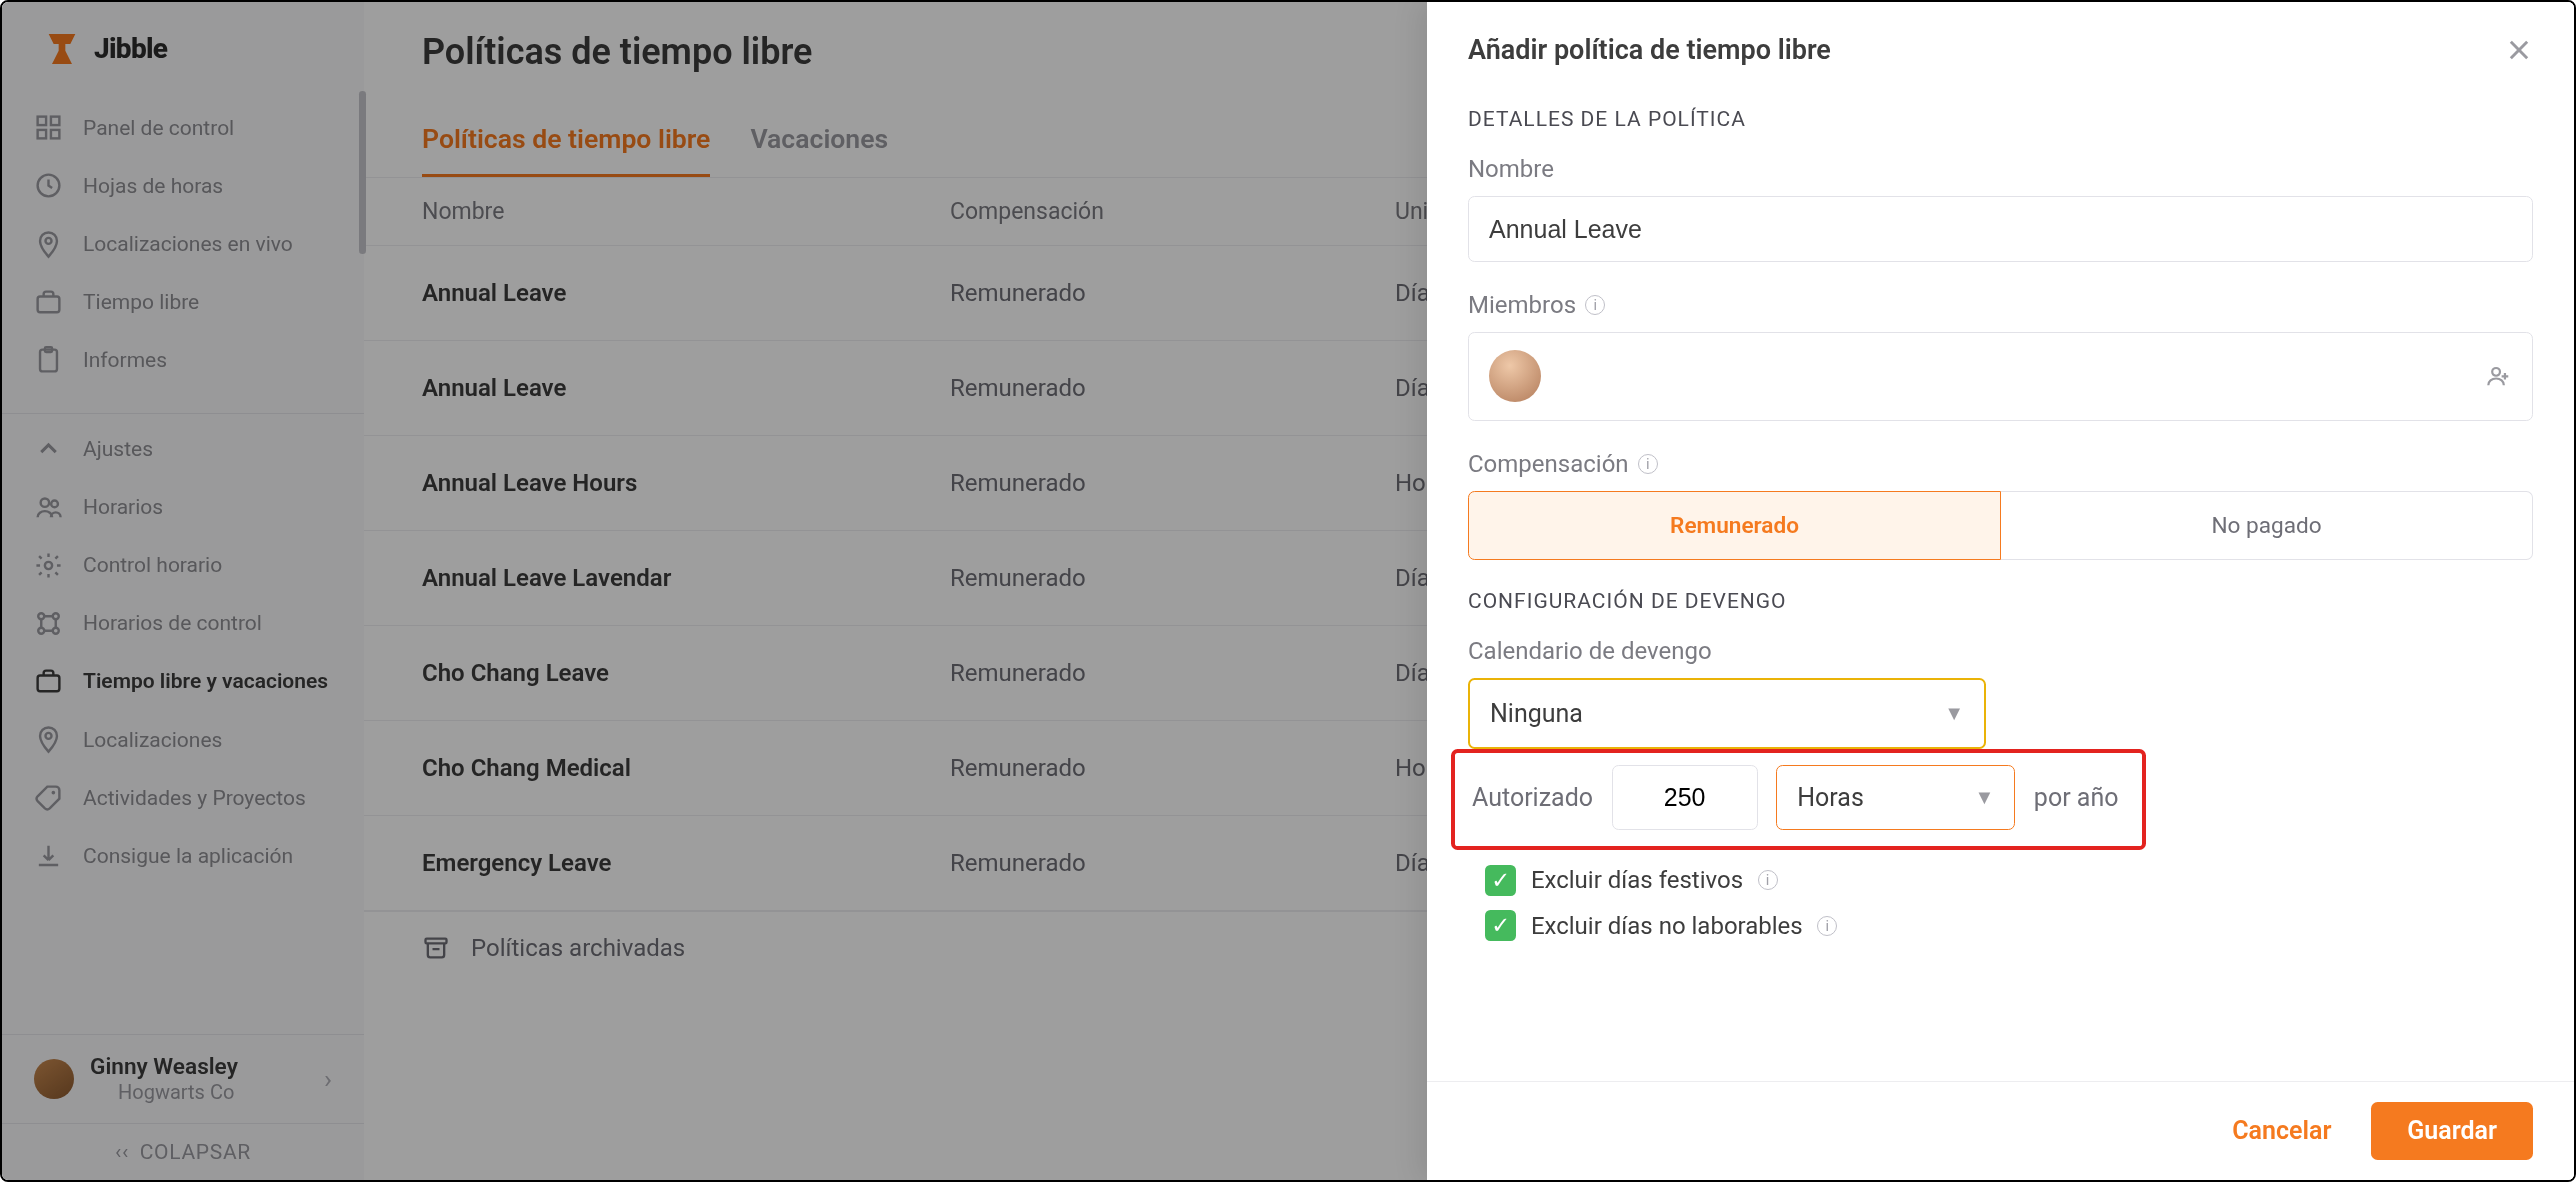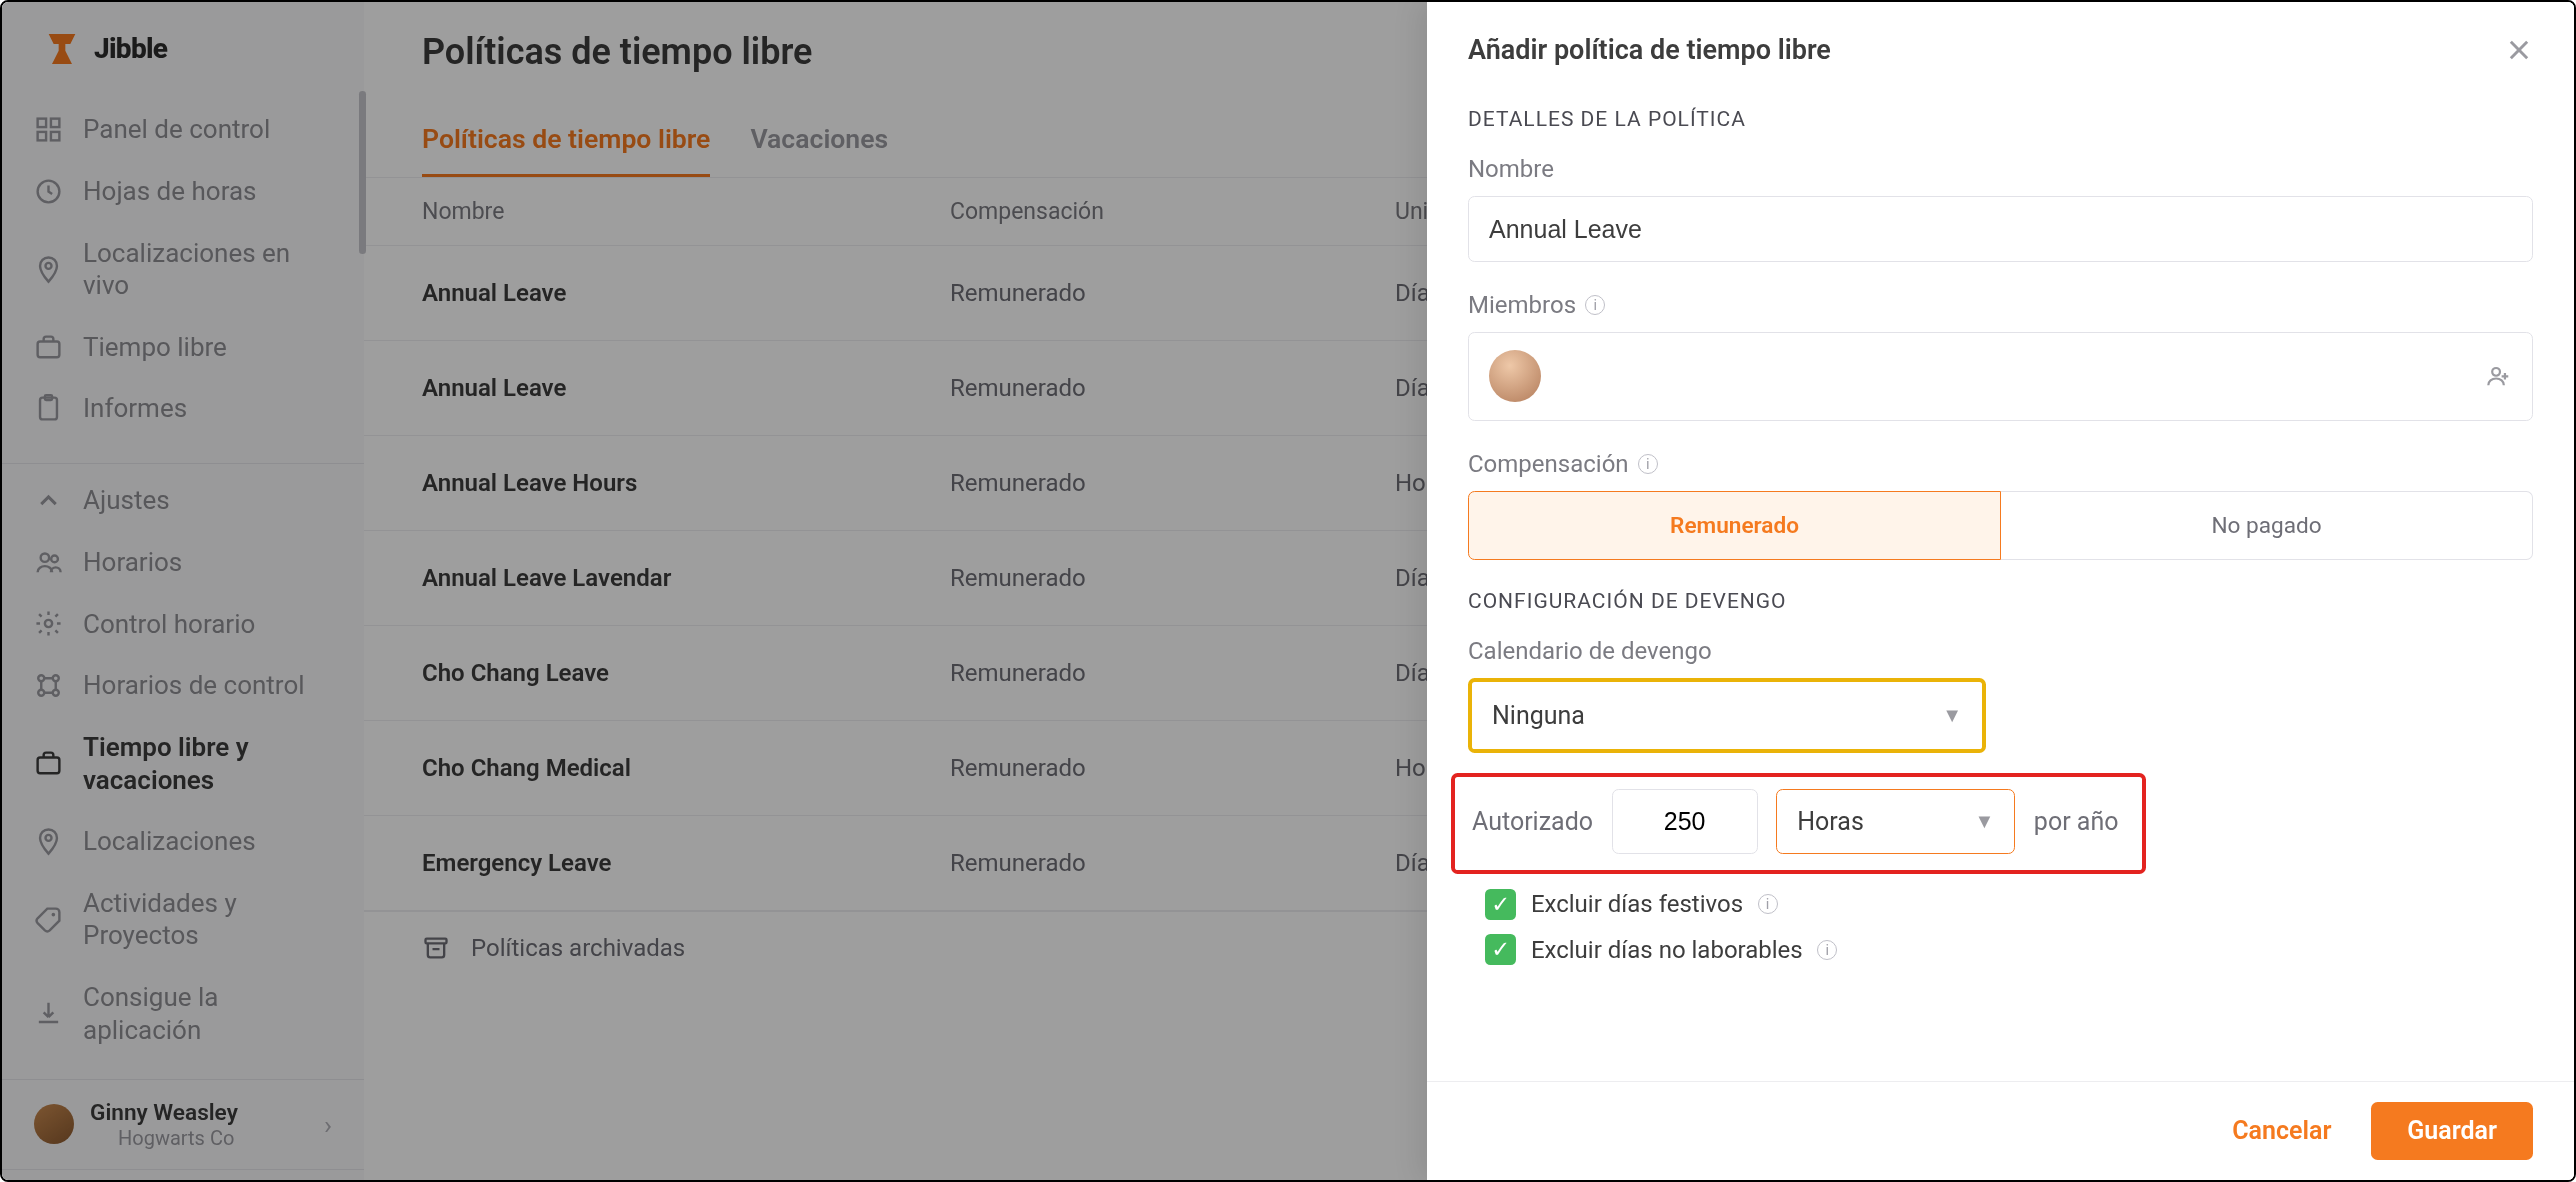--- a/index.html
+++ b/index.html
@@ -10,21 +10,21 @@
 
 .dim-overlay { position: absolute; inset: 0; background: rgba(0,0,0,0.38); z-index: 5; pointer-events: none; }
 
 
 .sidebar { position: absolute; left: 0; top: 0; width: 362px; height: 100%; background: #f9f9fb; display: flex; flex-direction: column; z-index: 4; }
 .logo { padding: 26.6px 40px 30px; display: flex; align-items: center; gap: 12px; }
 .logo svg { width: 40px; height: 40px; }
 .logo-text { font-size: 28px; font-weight: 800; color: #2c2c2c; letter-spacing: -0.7px; }
 
 .nav-block { padding: 0 0 18.6px 0; }
-.nav-item { display: flex; align-items: center; gap: 20px; padding: 14.6px 32px; color: #8e8e93; font-size: 26px; cursor: pointer; }
+.nav-item { display: flex; align-items: center; gap: 20px; padding: 14.6px 32px; color: #8e8e93; font-size: 21px; cursor: pointer; }
 .nav-item.active { color: #3d3d3d; font-weight: 600; }
 .nav-item .nav-icon { width: 29px; height: 29px; flex-shrink: 0; display: flex; align-items: center; justify-content: center; }
 .nav-item .nav-label { flex: 1; line-height: 1.25; }
 .nav-divider { border: none; border-top: 0.7px solid #e5e5ea; margin: 5.3px 0; }
 
 .scroll-thumb { position: absolute; left: 357px; top: 89px; width: 6.6px; height: 163px; background: #c6c6cc; border-radius: 3.3px; }
 
 .user-card { margin-top: auto; border-top: 0.7px solid #e5e5ea; padding: 18.6px 32px; display: flex; align-items: center; gap: 16px; }
 .avatar-sm { width: 40px; height: 40px; border-radius: 50%; background: linear-gradient(145deg,#c98a50,#8b5a30); flex-shrink: 0; }
 .user-info { flex: 1; }
@@ -72,21 +72,21 @@
 .member-avatar { width: 52px; height:52px; border-radius:50%; background: radial-gradient(circle at 40% 30%, #eec8a8, #b27b59); }
 .add-member-icon { color:#9a9aa0; font-size:26.6px; }
 
 .toggle-pair { display:flex; gap:0; margin-bottom: 29px; }
 .toggle-btn { flex:1; padding: 20px 0; text-align:center; font-size: 22.6px; border:1px solid #e2e2e8; cursor:pointer; }
 .toggle-btn:first-child { border-radius:6.6px 0 0 6.6px; }
 .toggle-btn:last-child { border-radius:0 6.6px 6.6px 0; border-left:none; }
 .toggle-btn.active { border-color:#f57a1f; background:#fff4ea; color:#f57a1f; font-weight:600; }
 .toggle-btn.idle { color:#6e6e76; }
 
-.select-box { width: 518px; border:4px solid #eab308; border-radius:6.6px; padding: 18.6px 20px; font-size:25px; color:#3d3d3d; display:flex; justify-content:space-between; align-items:center; margin-bottom: 20px; }
+.select-box { width: 518px; border:2px solid #eab308; border-radius:6.6px; padding: 18.6px 20px; font-size:25px; color:#3d3d3d; display:flex; justify-content:space-between; align-items:center; }
 .caret { color:#9a9aa0; font-size:20px; }
 
 .redbox { border: 4px solid #e3231f; border-radius: 6.6px; padding: 12px 17.3px 16px; margin: 0 -17.3px 12px; width: 695px; }
 .auth-line { display:flex; align-items:center; gap: 18.6px; font-size:25px; color:#3d3d3d; }
 .auth-label { color:#6e6e76; }
 .auth-num { width: 146px; border:1px solid #e2e2e8; border-radius:6.6px; padding: 17.3px 20px; text-align:center; font-size:25px; background:#fff; }
 .auth-unit { width: 239px; border:1.3px solid #f57a1f; border-radius:6.6px; padding: 17.3px 20px; display:flex; justify-content:space-between; align-items:center; font-size:25px; background:#fff; }
 .per-year { color:#6e6e76; }
 
 .check-line { display:flex; align-items:center; gap: 14.6px; font-size:24px; color:#3d3d3d; margin: 14.6px 0 8px 17.3px; }

